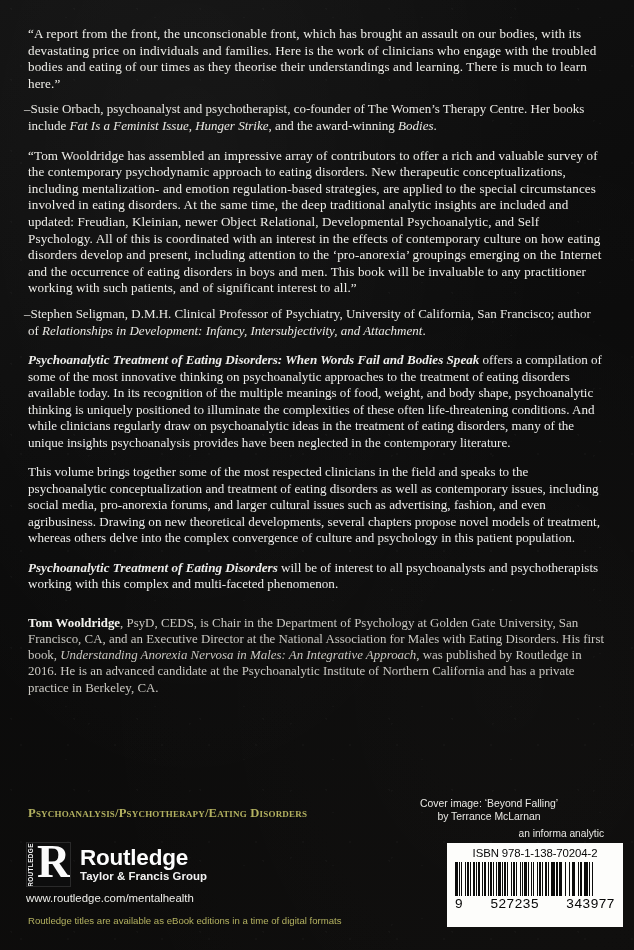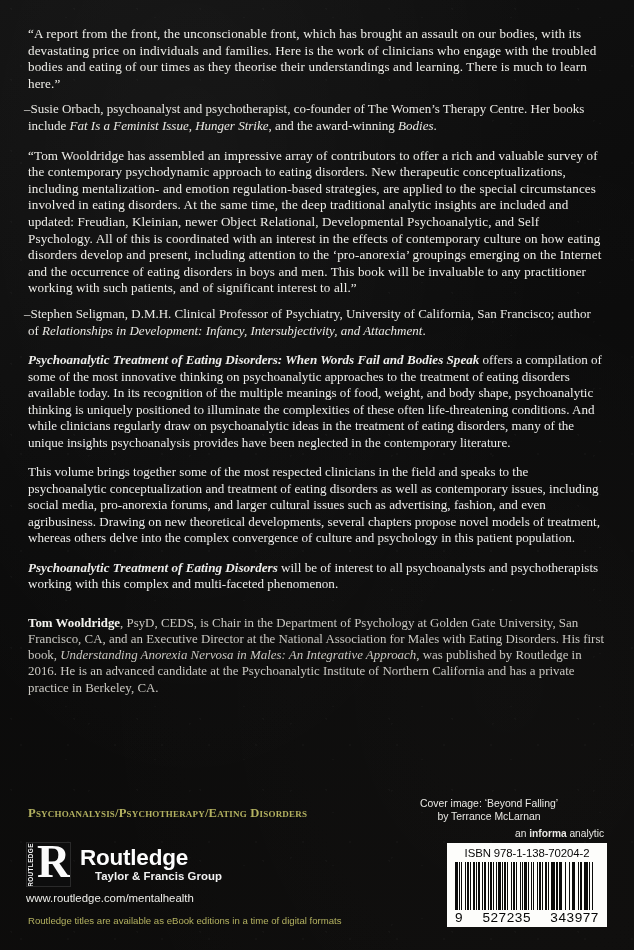--- a/index.html
+++ b/index.html
@@ -100,21 +100,21 @@
   .informa {
     position:absolute;
     right:30px; top:828px;
     width:230px;
     text-align:right;
     font-family:"Liberation Sans", sans-serif;
     color:#e9e8e4;
     font-size:10.2px;
     z-index:3;
   }
-  .informa b { font-weight:bold;text-align:right; }
+  .informa b { font-weight:normal;text-align:right; }
 
   
   .logo-wrap {
     position:absolute;
     left:26px; top:842px;
     display:flex; align-items:center;
     z-index:3;
   }
   .logo-mark {
     position:relative;
@@ -145,21 +145,21 @@
     color:#fbfbfb;
     line-height:1;
   }
   .logo-text { margin-left:9px; font-family:"Liberation Sans", sans-serif; }
   .logo-text .t1 {
     color:#fdfdfd; font-size:22.5px; font-weight:bold;
     letter-spacing:-0.01em; line-height:24px;
   }
   .logo-text .t2 {
     color:#f2f2f2; font-size:11.4px; font-weight:bold;
-    letter-spacing:0.005em; line-height:13px;margin-left:15px;
+    letter-spacing:0.005em; line-height:13px;
   }
   .site {
     position:absolute;
     left:26px; top:892px;
     font-family:"Liberation Sans", sans-serif;
     color:#eeeeea;
     font-size:11.4px;
     z-index:3;
   }
   .ebook {
@@ -168,25 +168,25 @@
     font-family:"Liberation Sans", sans-serif;
     color:#b3b160;
     font-size:9.6px;
     z-index:3;
   }
 
   
   .barcode-box {
     position:absolute;
     left:447px; top:843px;
-    width:160px; height:84px;
+    width:176px; height:84px;
     background:#fdfdfb;
     z-index:4;
     display:flex; flex-direction:column;
-    padding:4px 6px 2px 6px;
+    padding:4px 6px 16px 6px;
   }
   .isbn-text {
     font-family:"Liberation Sans", sans-serif;
     font-size:11.4px;
     color:#070707;
     text-align:center;
     letter-spacing:-0.01em;
     line-height:13px;
   }
   .bars {

